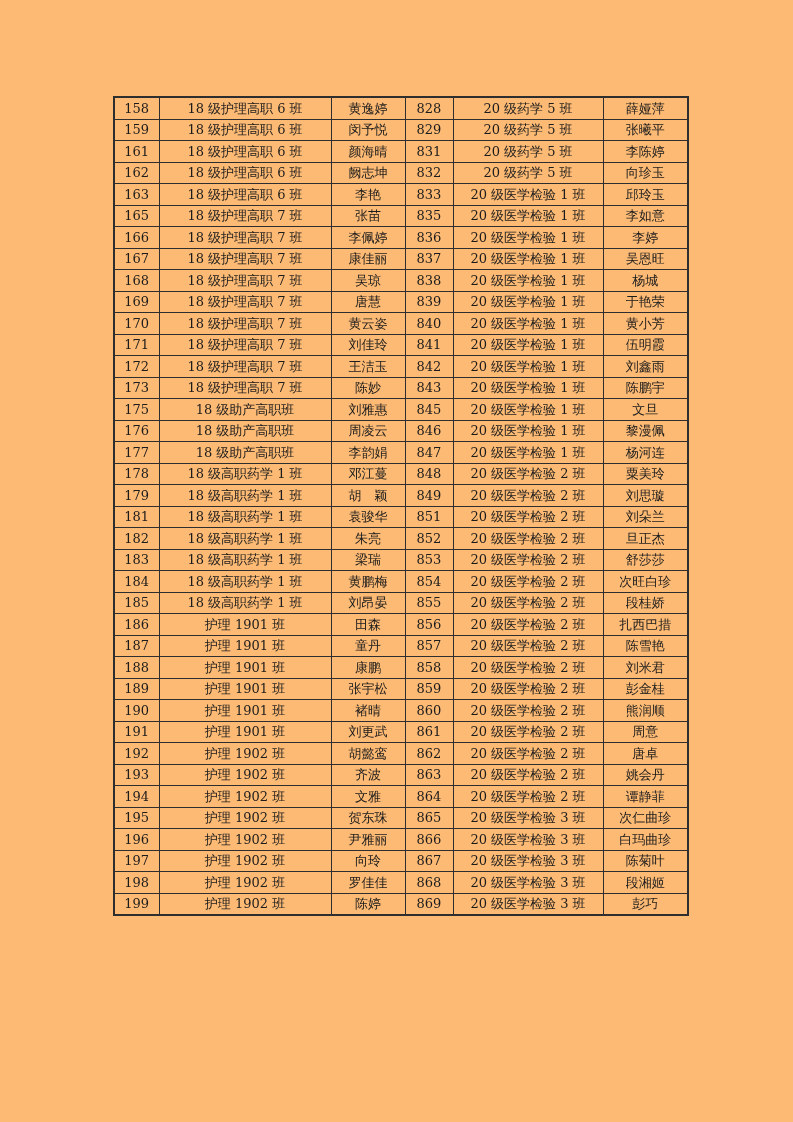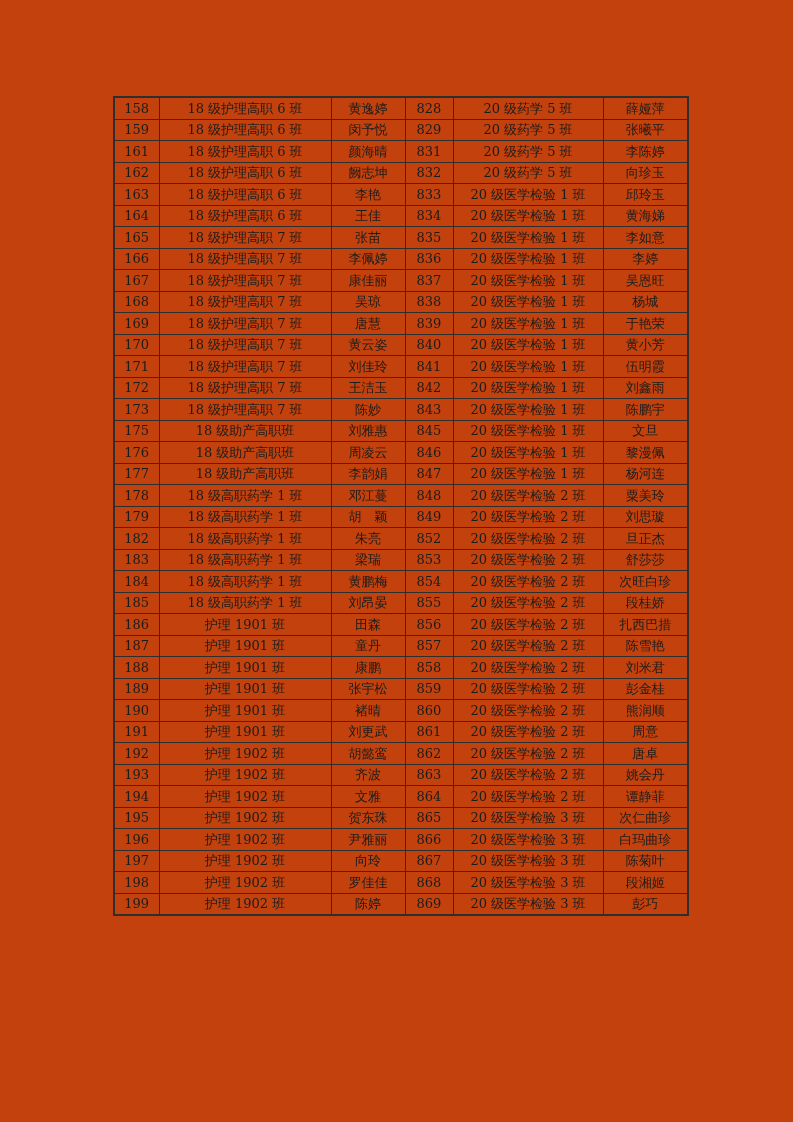--- a/index.html
+++ b/index.html
@@ -4,21 +4,21 @@
 <style>
   html, body {
     margin: 0;
     padding: 0;
     background: #ffffff;
   }
   #page {
     position: relative;
     width: 793px;
     height: 1122px;
-    background: #c2410c;
+    background: #fdba74;
     overflow: hidden;
     font-family: "DejaVu Serif", "Liberation Serif", serif;
   }
   table.roster {
     position: absolute;
     left: 113px;
     top: 96px;
     width: 574px;
     border-collapse: collapse;
     table-layout: fixed;
@@ -91,28 +91,20 @@
         </tr>
         <tr>
           <td>163</td>
           <td>18 级护理高职 6 班</td>
           <td>李艳</td>
           <td>833</td>
           <td>20 级医学检验 1 班</td>
           <td>邱玲玉</td>
         </tr>
         <tr>
-          <td>164</td>
-          <td>18 级护理高职 6 班</td>
-          <td>王佳</td>
-          <td>834</td>
-          <td>20 级医学检验 1 班</td>
-          <td>黄海娣</td>
-        </tr>
-        <tr>
           <td>165</td>
           <td>18 级护理高职 7 班</td>
           <td>张苗</td>
           <td>835</td>
           <td>20 级医学检验 1 班</td>
           <td>李如意</td>
         </tr>
         <tr>
           <td>166</td>
           <td>18 级护理高职 7 班</td>
@@ -209,20 +201,28 @@
           <td>20 级医学检验 2 班</td>
           <td>粟美玲</td>
         </tr>
         <tr>
           <td>179</td>
           <td>18 级高职药学 1 班</td>
           <td>胡　颖</td>
           <td>849</td>
           <td>20 级医学检验 2 班</td>
           <td>刘思璇</td>
+        </tr>
+        <tr>
+          <td>181</td>
+          <td>18 级高职药学 1 班</td>
+          <td>袁骏华</td>
+          <td>851</td>
+          <td>20 级医学检验 2 班</td>
+          <td>刘朵兰</td>
         </tr>
         <tr>
           <td>182</td>
           <td>18 级高职药学 1 班</td>
           <td>朱亮</td>
           <td>852</td>
           <td>20 级医学检验 2 班</td>
           <td>旦正杰</td>
         </tr>
         <tr>

